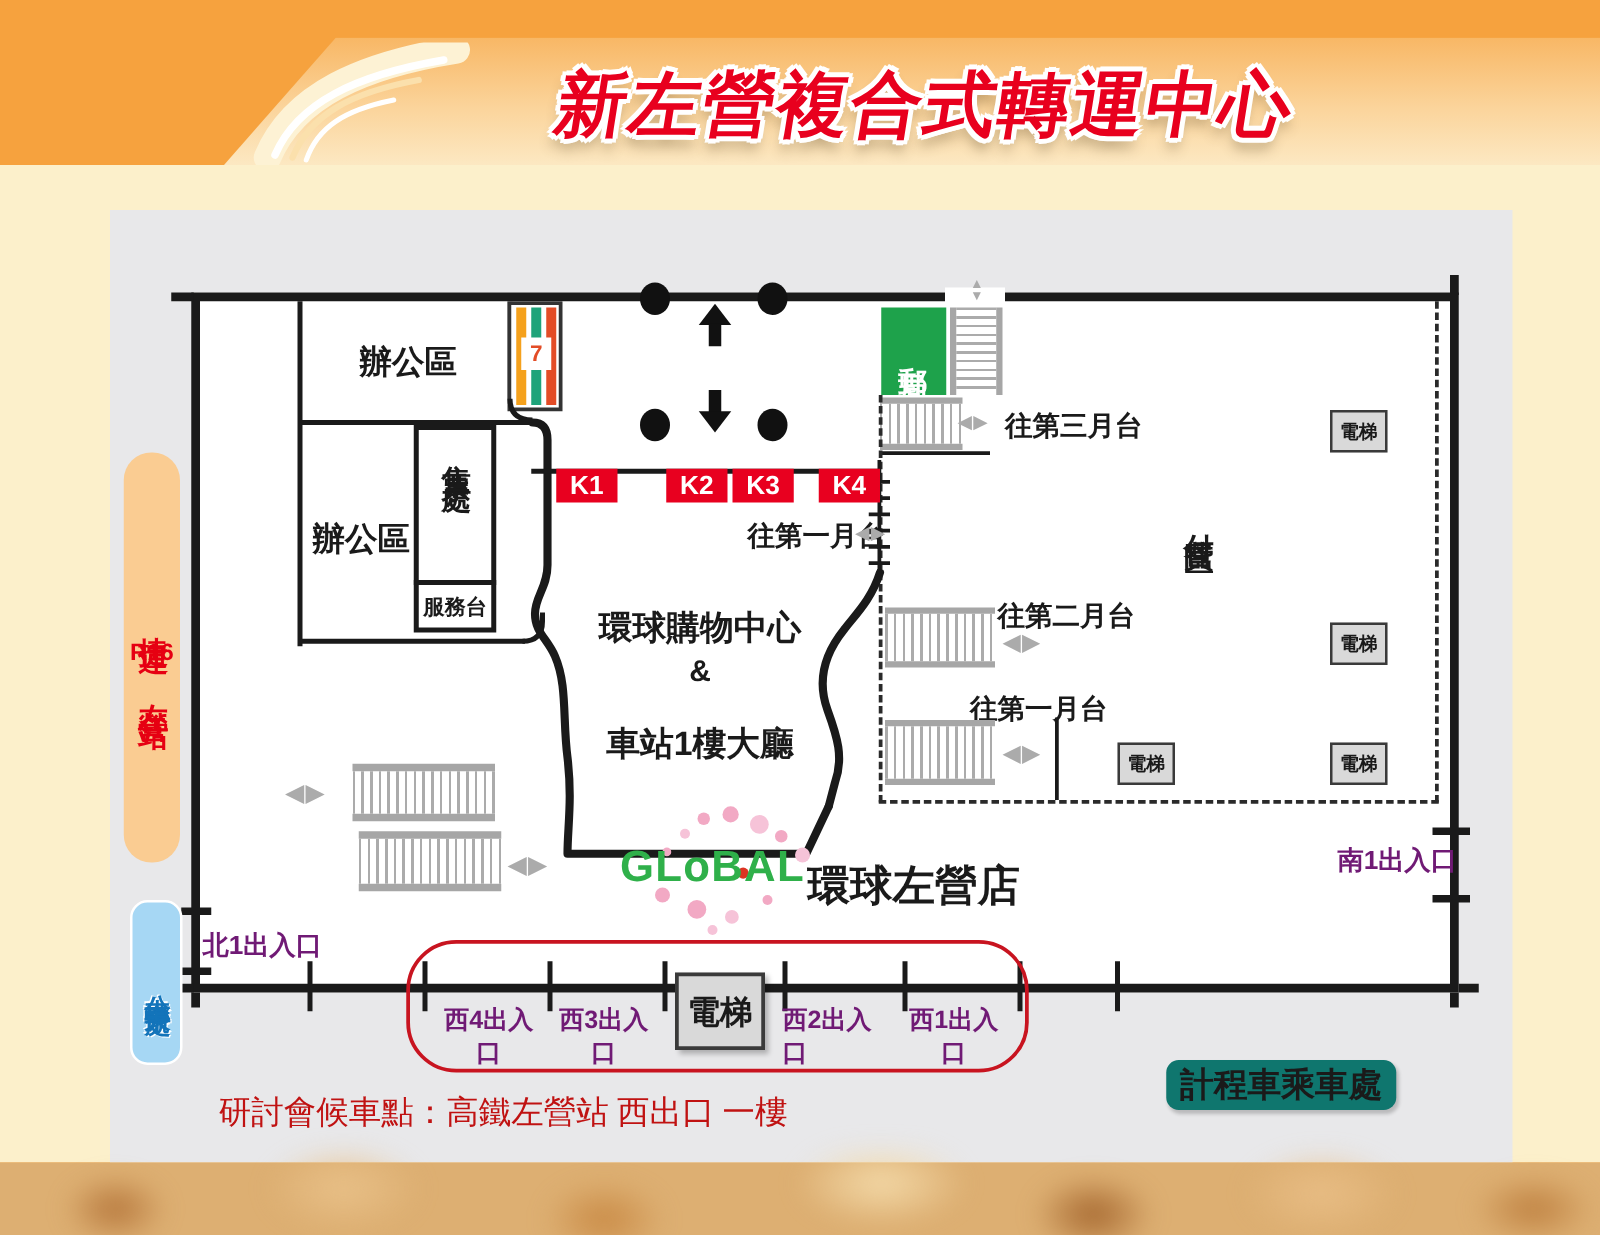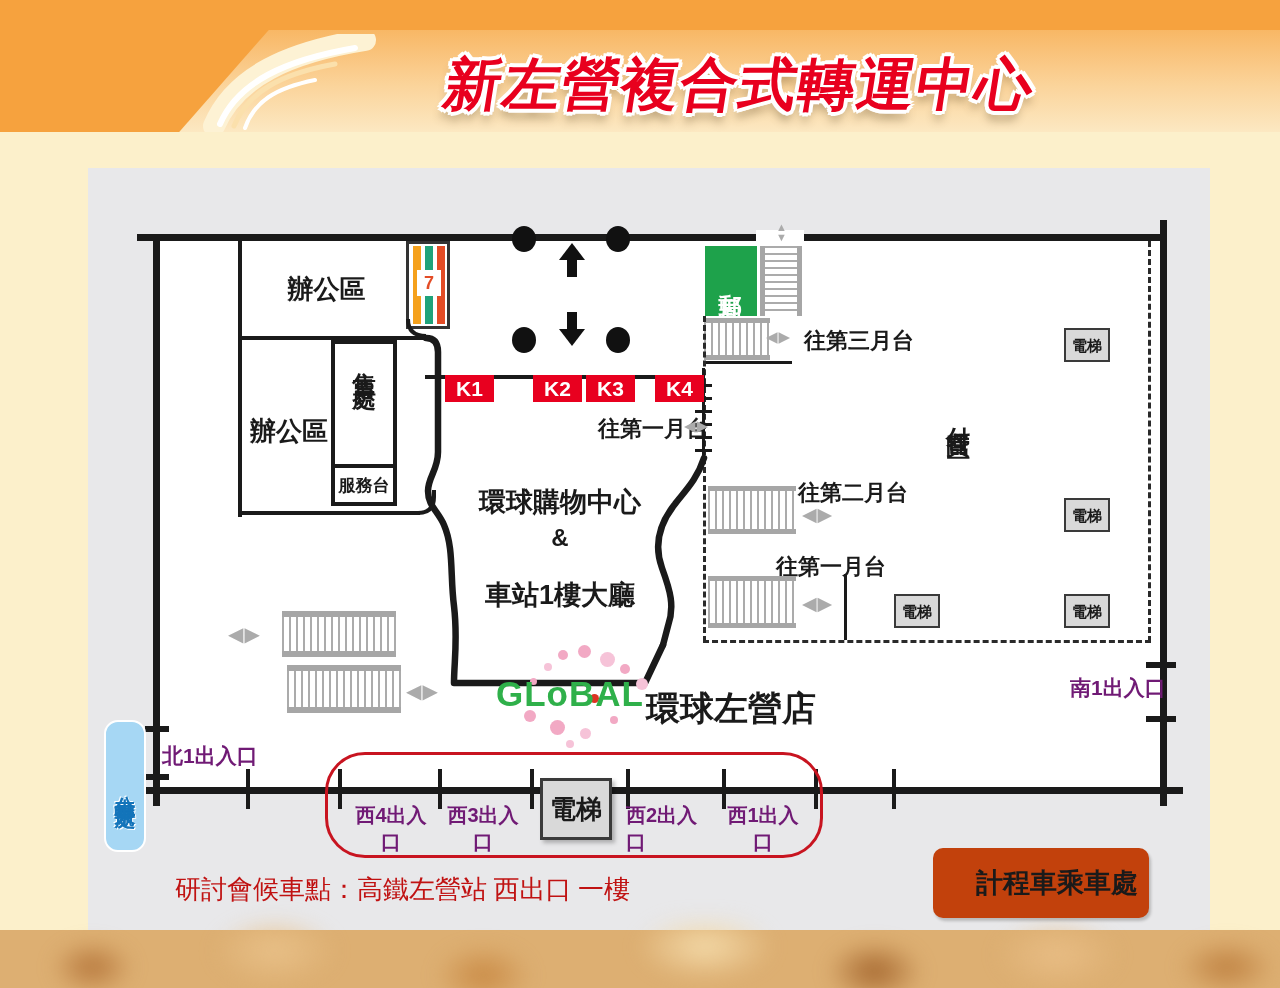--- a/index.html
+++ b/index.html
@@ -215,23 +215,29 @@
   <div class="abs red-lbl" style="left:1070px;top:674px;font-size:21px;">南1出入口</div>
 
   <div class="abs" style="left:325px;top:752px;width:492px;height:100px;border:3px solid #C81420;border-radius:40px;"></div>
   <div class="abs red-lbl" style="left:348px;top:802px;width:86px;text-align:center;font-size:20px;">西4出入口</div>
   <div class="abs red-lbl" style="left:440px;top:802px;width:86px;text-align:center;font-size:20px;">西3出入口</div>
   <div class="abs elev" style="left:540px;top:778px;width:72px;height:62px;border-width:3px;font-size:26px;line-height:56px;box-shadow:3px 3px 4px rgba(0,0,0,.25);">電梯</div>
   <div class="abs red-lbl" style="left:626px;top:802px;width:86px;text-align:left;font-size:20px;">西2出入口</div>
   <div class="abs red-lbl" style="left:720px;top:802px;width:86px;text-align:center;font-size:20px;">西1出入口</div>
 
   <div class="abs" style="left:175px;top:872px;font-size:26px;color:#C01212;font-family:'Liberation Serif','DejaVu Serif',serif;">研討會候車點：高鐵左營站 西出口 一樓</div>
-  <div class="abs" style="left:933px;top:848px;width:184px;height:70px;background:#c2410c;border-radius:10px;
-       display:flex;align-items:center;justify-content:center;box-shadow:2px 3px 3px rgba(0,0,0,.2);padding-left:32px;">
+  <div class="abs" style="left:933px;top:848px;width:184px;height:40px;background:#0f766e;border-radius:10px;
+       display:flex;align-items:center;justify-content:center;box-shadow:2px 3px 3px rgba(0,0,0,.2);">
     <span class="lbl" style="font-size:27px;">計程車乘車處</span>
   </div>
 
+  <div class="abs" style="left:99px;top:362px;width:45px;height:328px;background:#FACC92;border-radius:22px;
+       display:flex;flex-direction:column;align-items:center;justify-content:center;gap:10px;">
+    <span class="vtext" style="color:#E60012;font-weight:bold;font-size:24px;letter-spacing:6px;">捷運</span>
+    <span style="color:#E60012;font-weight:bold;font-size:19px;">R16</span>
+    <span class="vtext" style="color:#E60012;font-weight:bold;font-size:24px;letter-spacing:6px;">左營站</span>
+  </div>
   <div class="abs" style="left:104px;top:720px;width:38px;height:128px;background:#A6D7F4;border-radius:14px;border:2px solid #fff;
        display:flex;align-items:center;justify-content:center;">
     <span class="vtext" style="color:#1374BA;font-weight:bold;font-size:21px;letter-spacing:3px;text-shadow:1px 1px 0 #fff,-1px -1px 0 #fff;">公車轉乘處</span>
   </div>
 
 </div>
 
 </body></html>

